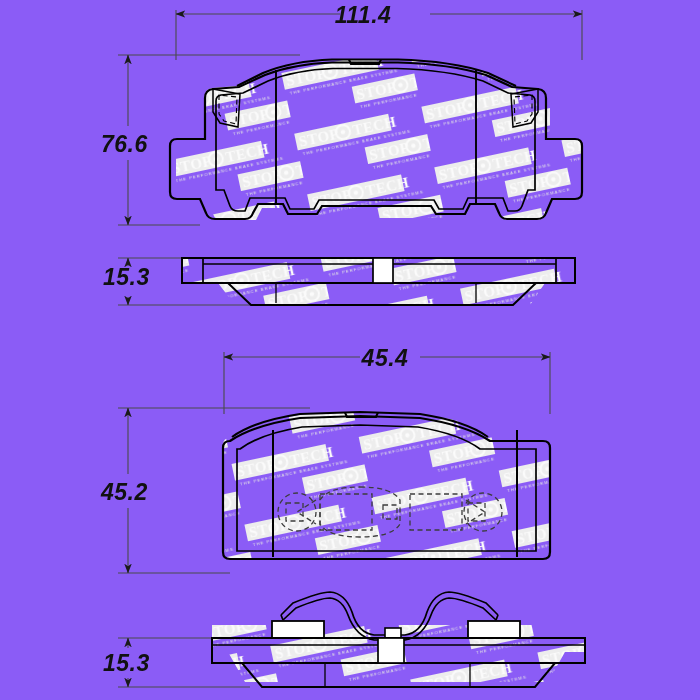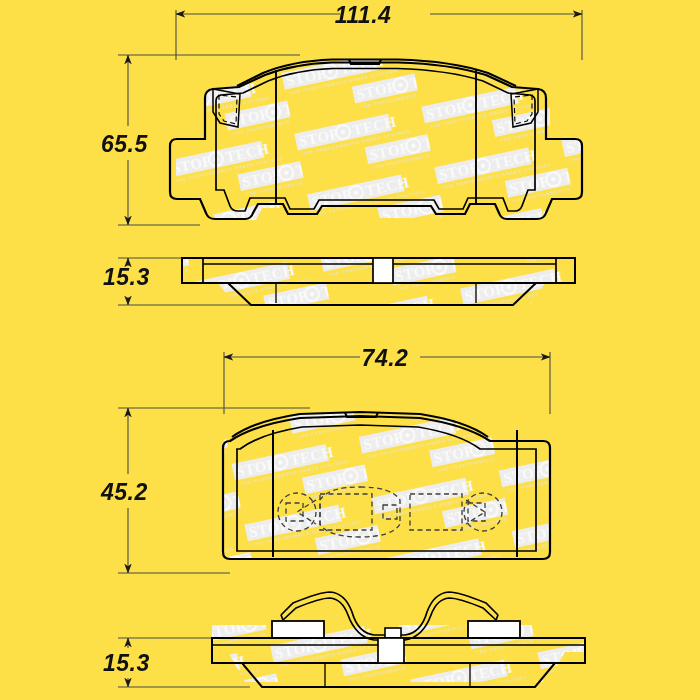--- a/index.html
+++ b/index.html
@@ -4,21 +4,21 @@
 <style>
   html, body {
     margin: 0;
     padding: 0;
     background: #ffffff;
   }
   #page {
     position: relative;
     width: 700px;
     height: 700px;
-    background: #fde047;
+    background: #8b5cf6;
     overflow: hidden;
     font-family: "Liberation Sans", sans-serif;
   }
   svg.drawing {
     position: absolute;
     left: 0;
     top: 0;
     width: 700px;
     height: 700px;
   }
@@ -261,23 +261,23 @@
       <rect x="378" y="638" width="26" height="25" fill="#fff" stroke="#000" stroke-width="1.7"></rect>
 
       <path d="M242,663 L262,687 L535,687 L555,663" fill="none" stroke="#000" stroke-width="2"></path>
       <line x1="325" y1="664" x2="325" y2="686" stroke="#000" stroke-width="1.3"></line>
       <line x1="470" y1="664" x2="470" y2="686" stroke="#000" stroke-width="1.3"></line>
     </g>
   </svg>
 
   <div class="dim-label" id="lbl-1114">111.4</div>
 
-  <div class="dim-label" id="lbl-445">65.5</div>
+  <div class="dim-label" id="lbl-445">76.6</div>
 
   <div class="dim-label" id="lbl-153a">15.3</div>
 
-  <div class="dim-label" id="lbl-910">74.2</div>
+  <div class="dim-label" id="lbl-910">45.4</div>
 
   <div class="dim-label" id="lbl-452">45.2</div>
 
   <div class="dim-label" id="lbl-153b">15.3</div>
 
 </div>
 
 </body></html>

